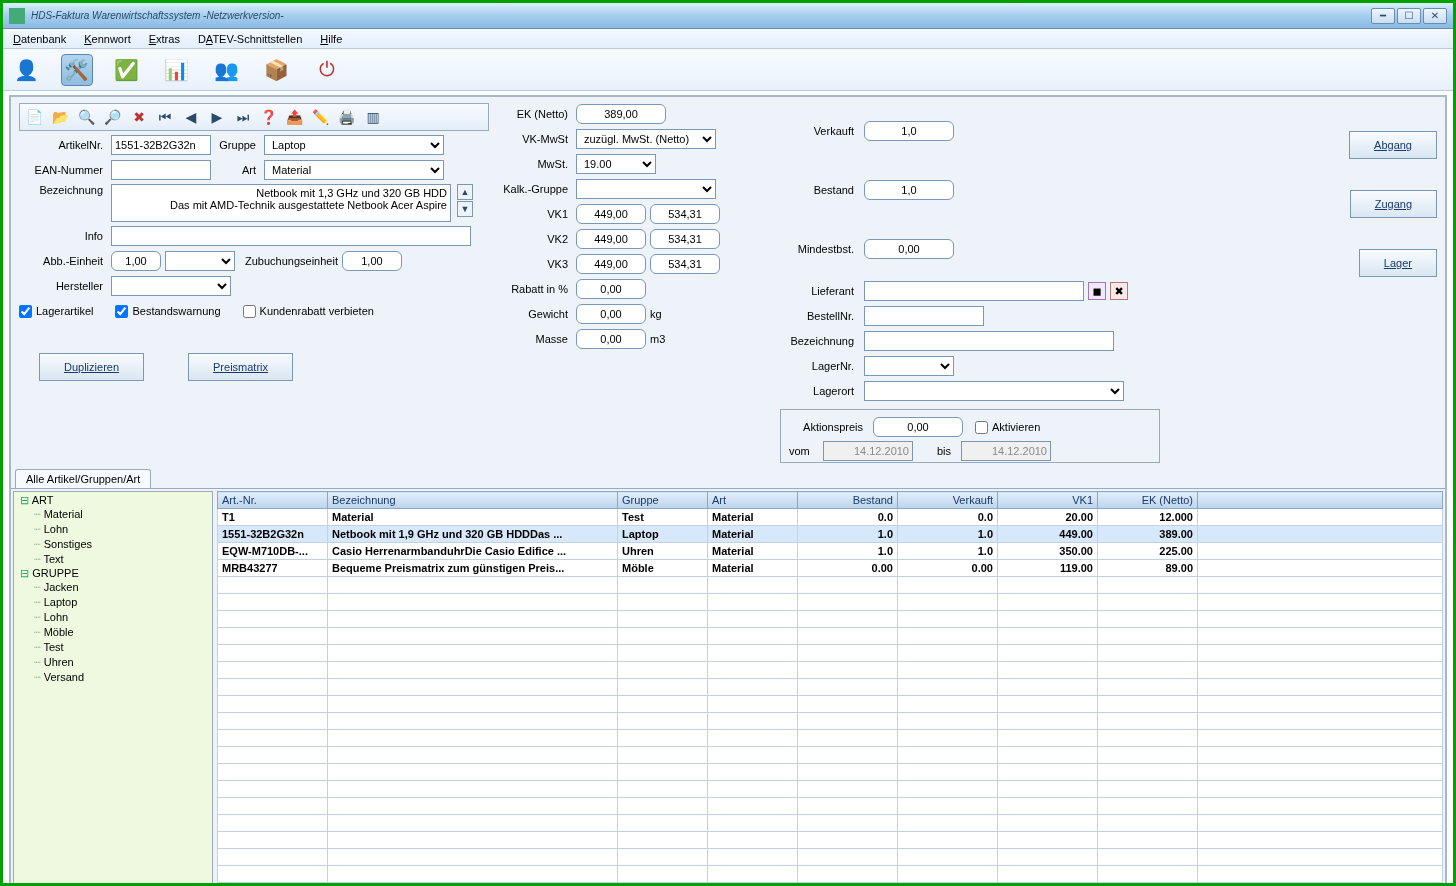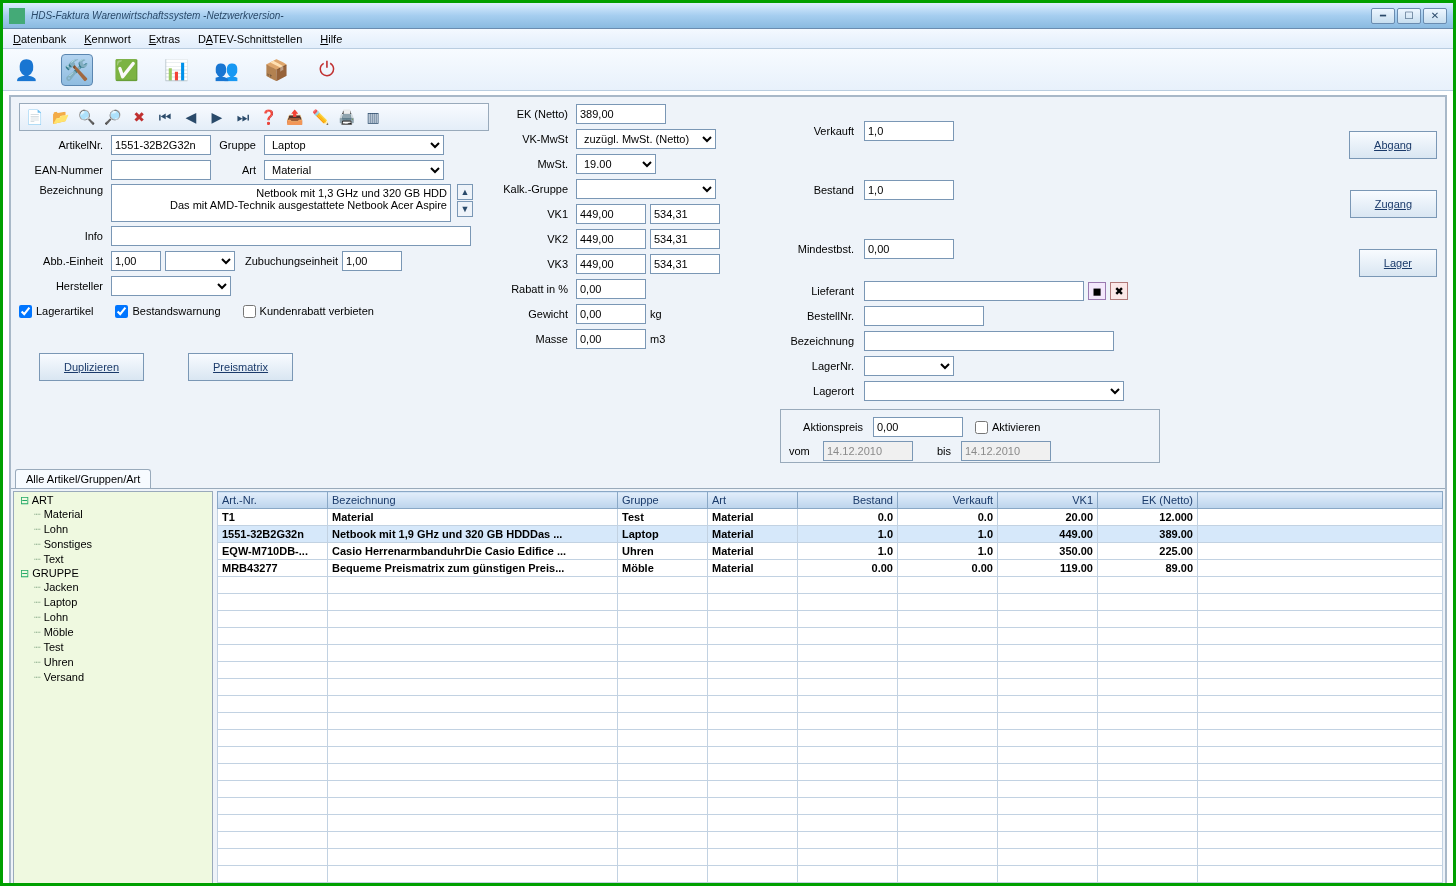--- a/index.html
+++ b/index.html
@@ -104,21 +104,21 @@
 .lbl-r { width: 80px; text-align: right; padding-right: 6px; white-space:nowrap; }
 .lbl-m { width: 70px; text-align: right; padding-right: 4px; white-space:nowrap; }
 
 input[type=text], select, textarea {
   border: 1px solid #7a97b5;
   background: #fff;
   font: inherit;
   padding: 2px 3px;
   height: 20px;
 }
-input.num { text-align: left; }
+input.num { text-align: center; border-radius: 6px; }
 textarea { height: 38px; resize:none; overflow:hidden;text-align:right; }
 select { height: 20px; }
 
 .btn {
   border: 1px solid #7a97b5;
   background: linear-gradient(#f8fbff,#d9e6f2);
   padding: 2px 24px;
   height: 28px;
   cursor: pointer;
   font: inherit;
@@ -129,21 +129,21 @@
 }
 
 .checkbox { display:inline-flex; align-items:center; gap:4px; }
 .checkbox input { width:13px; height:13px; }
 
 fieldset.aktion {
   border: 1px solid #9ab;
   padding: 4px 8px 0 8px;
 }
 fieldset.aktion .form-row { margin-top:2px; }
-.date-disabled { color:#8a8a8a; background:#f0f0f0 !important; }
+.date-disabled { color:#8a8a8a; background:#f0f0f0 !important;text-align:right; }
 
 .sqicon { width:18px; height:18px; display:inline-flex; align-items:center; justify-content:center; border:1px solid #9a7ab0; background:#f3e8fb; font-size:11px; cursor:pointer; }
 
 
 .tabstrip {
   display:flex; align-items:flex-end; padding-left: 4px;
   background:#eef3f9; margin-top:2px;
 }
 .tab { border:1px solid #9ab; border-bottom:none; background:#f7fbff; padding:3px 10px; font-size:11px; border-radius:3px 3px 0 0;}
 

